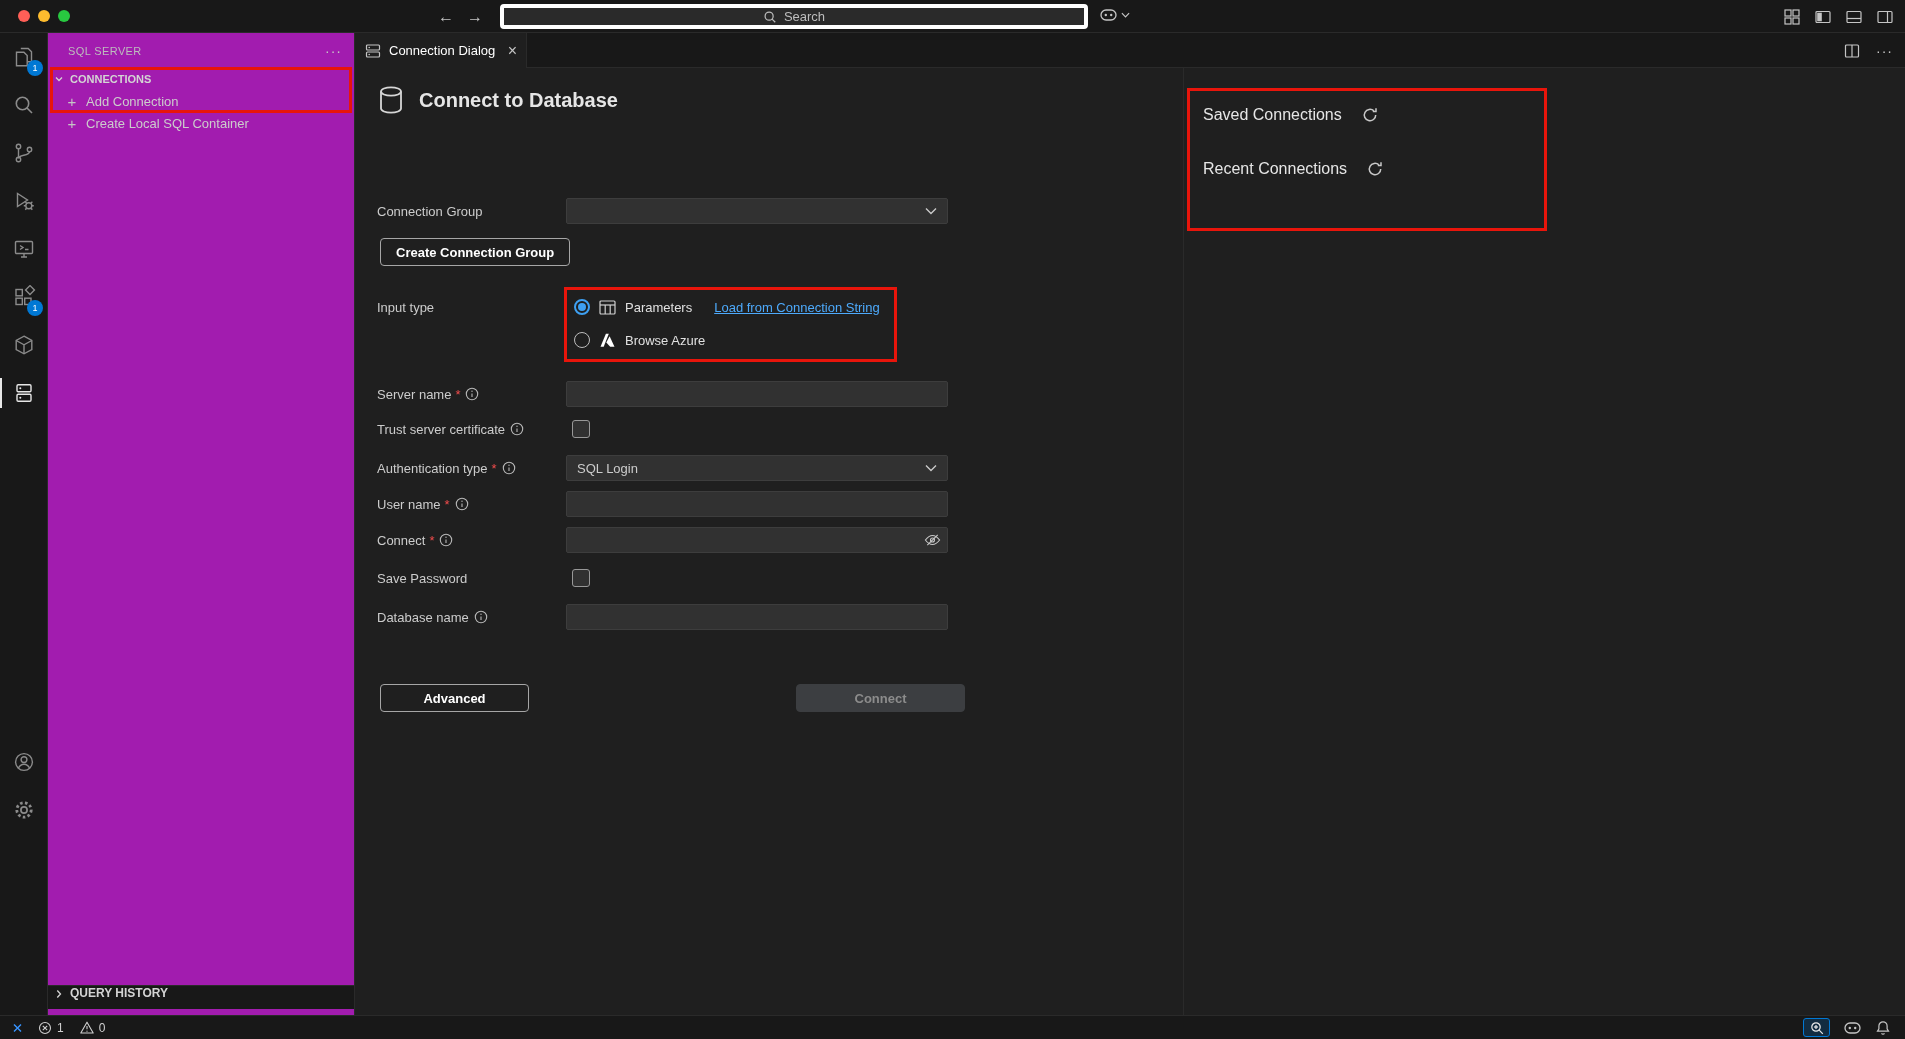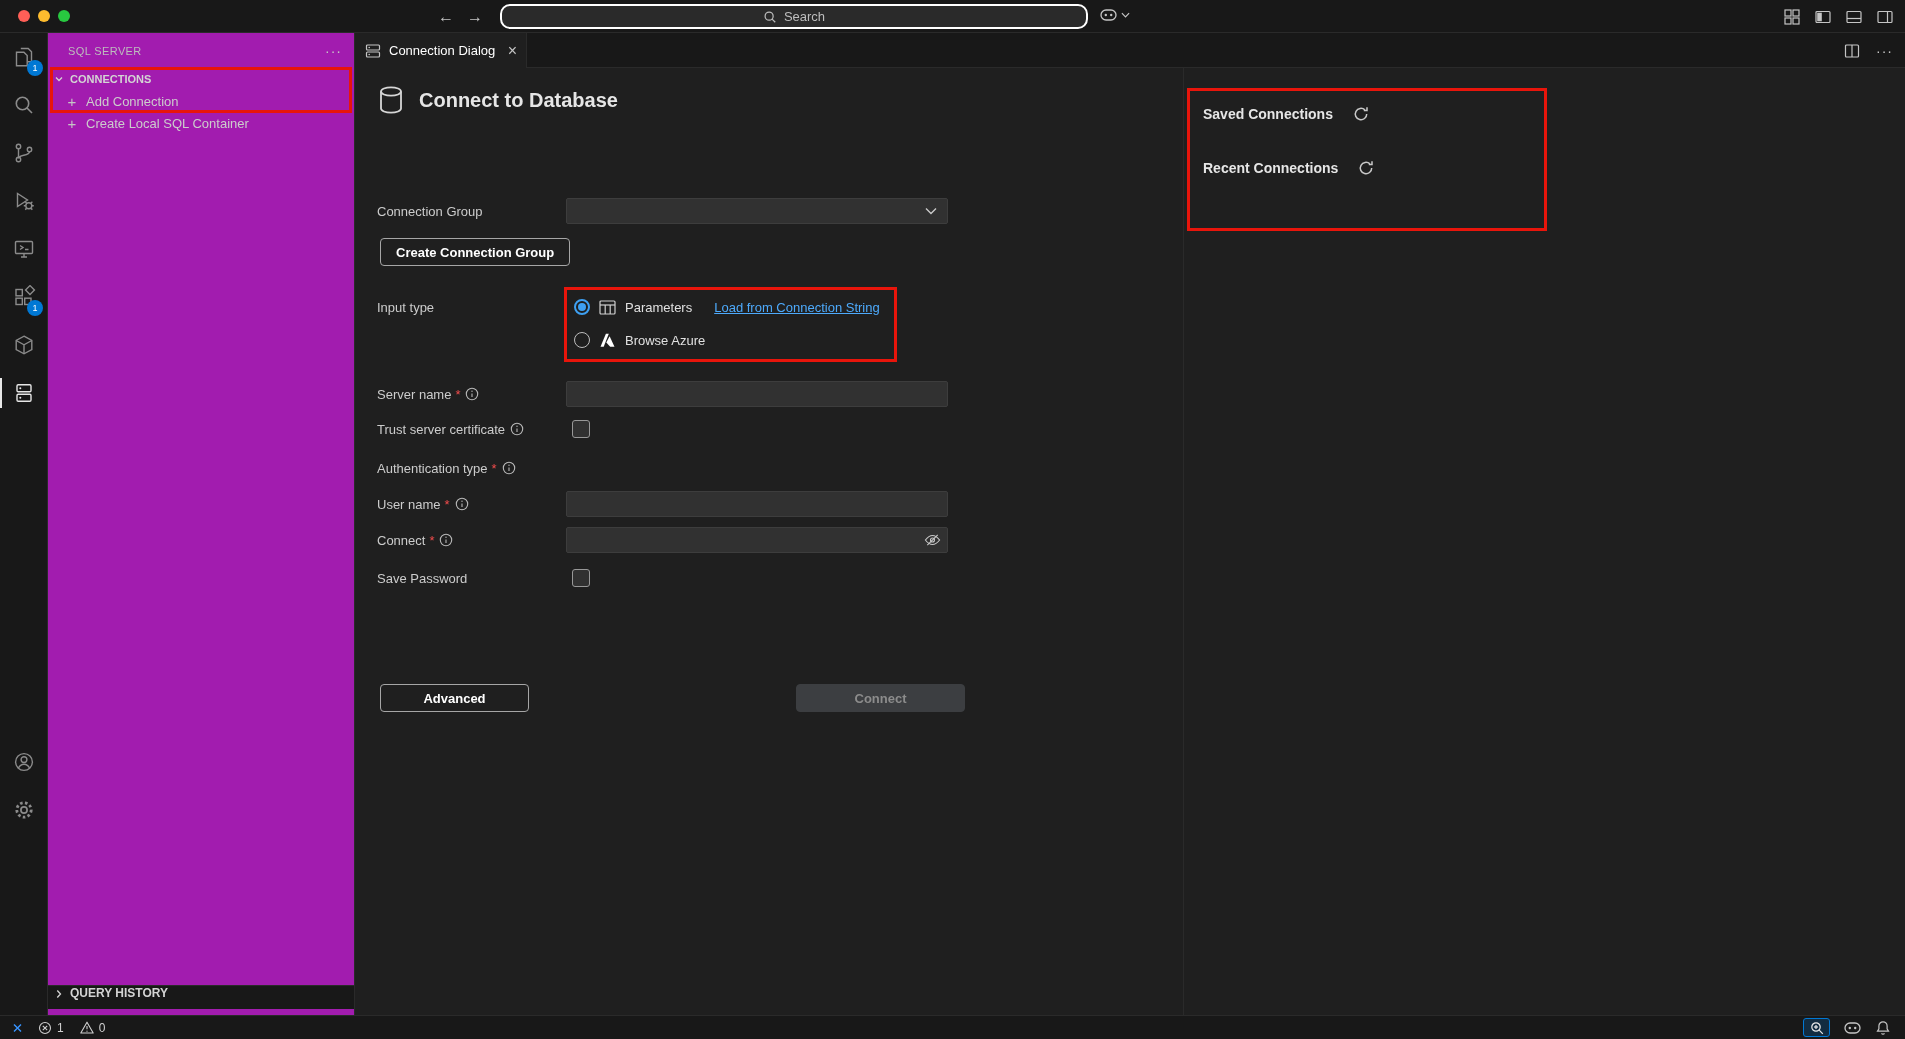--- a/index.html
+++ b/index.html
@@ -14,21 +14,21 @@
 
   
   .titlebar{position:absolute;top:0;left:0;width:100%;height:33px;background:#181818;border-bottom:1px solid #2a2a2a;z-index:5;}
   .traffic{position:absolute;top:10px;left:18px;display:flex;gap:8px;}
   .light{width:12px;height:12px;border-radius:50%;}
   .light.close{background:#ff5f57;}
   .light.min{background:#febc2e;}
   .light.max{background:#28c840;}
   .nav-arrows{position:absolute;left:438px;top:0;height:33px;display:flex;align-items:center;gap:13px;font-size:16px;color:#c5c5c5;}
   .nav-arrows span{cursor:default;}
-  .searchbox{position:absolute;left:500px;top:4px;width:588px;height:25px;background:#2a2a2a;border:2px solid #ffffff;border-radius:10px;display:flex;align-items:center;justify-content:center;gap:7px;color:#bdbdbd;font-size:13px;}
+  .searchbox{position:absolute;left:500px;top:4px;width:588px;height:25px;background:#2a2a2a;border:4px solid #ffffff;border-radius:4px;display:flex;align-items:center;justify-content:center;gap:7px;color:#bdbdbd;font-size:13px;}
   .tb-copilot{position:absolute;left:1099px;top:7px;display:flex;align-items:center;gap:3px;color:#c5c5c5;}
   .tb-right{position:absolute;right:12px;top:0;height:33px;display:flex;align-items:center;gap:15px;color:#c5c5c5;}
 
   
   .activitybar{position:absolute;top:33px;left:0;width:48px;bottom:24px;background:#181818;border-right:1px solid #2a2a2a;z-index:4;}
   .ab-item{position:relative;width:48px;height:48px;display:flex;align-items:center;justify-content:center;color:#8b8b8b;}
   .ab-item.active{color:#e7e7e7;}
   .ab-item.active::before{content:"";position:absolute;left:0;top:9px;bottom:9px;width:2px;background:#e7e7e7;}
   .ab-bottom-1{position:absolute;top:705px;left:0;}
   .ab-bottom-2{position:absolute;top:753px;left:0;}
@@ -68,21 +68,21 @@
   .pw-wrap .tinput{width:382px;}
   .eye-btn{position:absolute;right:7px;top:6px;color:#c9c9c9;cursor:default;}
   .btn-outline{height:28px;background:#1f1f1f;border:1px solid #a6a6a6;border-radius:4px;color:#ffffff;font-size:13px;font-weight:bold;display:flex;align-items:center;justify-content:center;padding:0 15px;cursor:default;}
   .btn-disabled{height:28px;background:#3c3e41;border:1px solid #3c3e41;border-radius:4px;color:#8c8c8c;font-size:13px;font-weight:bold;display:flex;align-items:center;justify-content:center;cursor:default;}
   .radio-row{position:absolute;left:219px;height:22px;display:flex;align-items:center;gap:9px;font-size:13px;color:#e0e0e0;}
   .radio{width:16px;height:16px;border-radius:50%;border:1px solid #bdbdbd;background:#1f1f1f;flex:none;display:flex;align-items:center;justify-content:center;}
   .radio.checked{border:2px solid #3ea0f2;}
   .radio.checked .dot{width:8px;height:8px;border-radius:50%;background:#3ea0f2;}
   .link{color:var(--link-blue);text-decoration:underline;font-size:13px;margin-left:13px;cursor:default;}
   .rp-row{position:absolute;display:flex;align-items:center;gap:20px;color:#e6e6e6;}
-  .rp-title{font-size:14px;font-weight:bold;}
+  .rp-title{font-size:16px;font-weight:normal;}
   .rp-refresh{color:#c8c8c8;cursor:default;}
 
   
   .statusbar{position:absolute;left:0;right:0;bottom:0;height:24px;background:#181818;border-top:1px solid #2a2a2a;display:flex;align-items:center;font-size:12px;color:#d0d0d0;z-index:6;}
   .remote-ind{width:34px;height:24px;display:flex;align-items:center;justify-content:center;color:#3794ff;}
   .problems{display:flex;align-items:center;gap:5px;padding-left:4px;}
   .problems .gap{width:6px;}
   .sb-right{margin-left:auto;display:flex;align-items:center;gap:13px;padding-right:14px;}
   .zoom-box{width:27px;height:19px;border:1px solid var(--accent-blue);background:rgba(0,120,212,.22);border-radius:3px;display:flex;align-items:center;justify-content:center;color:#eaeaea;}
 
@@ -348,20 +348,26 @@
     <div class="frow" style="top:422px">
       <div class="flabel">
         <span>Authentication type</span>
         <span class="req">*</span>
         <svg class="info" width="14" height="14" viewBox="0 0 14 14" fill="none" stroke="currentColor" stroke-width="1.1">
             <circle cx="7" cy="7" r="5.7"></circle>
             <line x1="7" y1="6.4" x2="7" y2="10"></line>
             <circle cx="7" cy="4.2" r="0.7" fill="currentColor" stroke="none"></circle>
           </svg>
       </div>
+      <div class="tselect">
+        <span>SQL Login</span>
+        <svg width="12" height="8" viewBox="0 0 12 8" fill="none" stroke="#c9c9c9" stroke-width="1.4">
+            <path d="M1 1.5l5 5 5-5"></path>
+          </svg>
+      </div>
     </div>
 
     <div class="frow" style="top:458px">
       <div class="flabel">
         <span>User name</span>
         <span class="req">*</span>
         <svg class="info" width="14" height="14" viewBox="0 0 14 14" fill="none" stroke="currentColor" stroke-width="1.1">
             <circle cx="7" cy="7" r="5.7"></circle>
             <line x1="7" y1="6.4" x2="7" y2="10"></line>
             <circle cx="7" cy="4.2" r="0.7" fill="currentColor" stroke="none"></circle>
@@ -392,20 +398,31 @@
       </div>
     </div>
 
     <div class="frow" style="top:536px;height:18px">
       <div class="flabel">
           <span>Save Password</span>
         </div>
       <div class="checkbox" style="margin-left:6px"></div>
     </div>
 
+    <div class="frow" style="top:571px">
+      <div class="flabel">
+        <span>Database name</span>
+        <svg class="info" width="14" height="14" viewBox="0 0 14 14" fill="none" stroke="currentColor" stroke-width="1.1">
+            <circle cx="7" cy="7" r="5.7"></circle>
+            <line x1="7" y1="6.4" x2="7" y2="10"></line>
+            <circle cx="7" cy="4.2" r="0.7" fill="currentColor" stroke="none"></circle>
+          </svg>
+      </div>
+      <div class="tinput"></div>
+    </div>
 
 
     <div class="btn-outline" style="position:absolute;left:25px;top:651px;width:149px">
       <span>Advanced</span>
     </div>
     <div class="btn-disabled" style="position:absolute;left:441px;top:651px;width:169px">
       <span>Connect</span>
     </div>
 
     <div class="rp-row" style="left:848px;top:73px">

